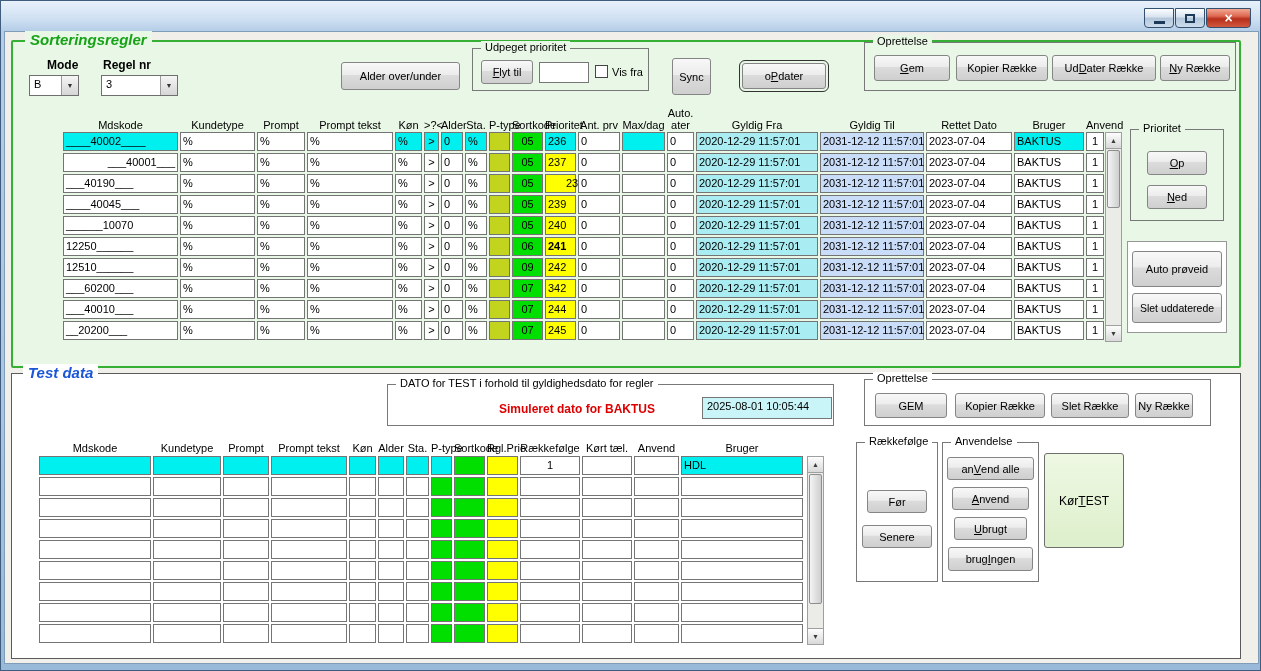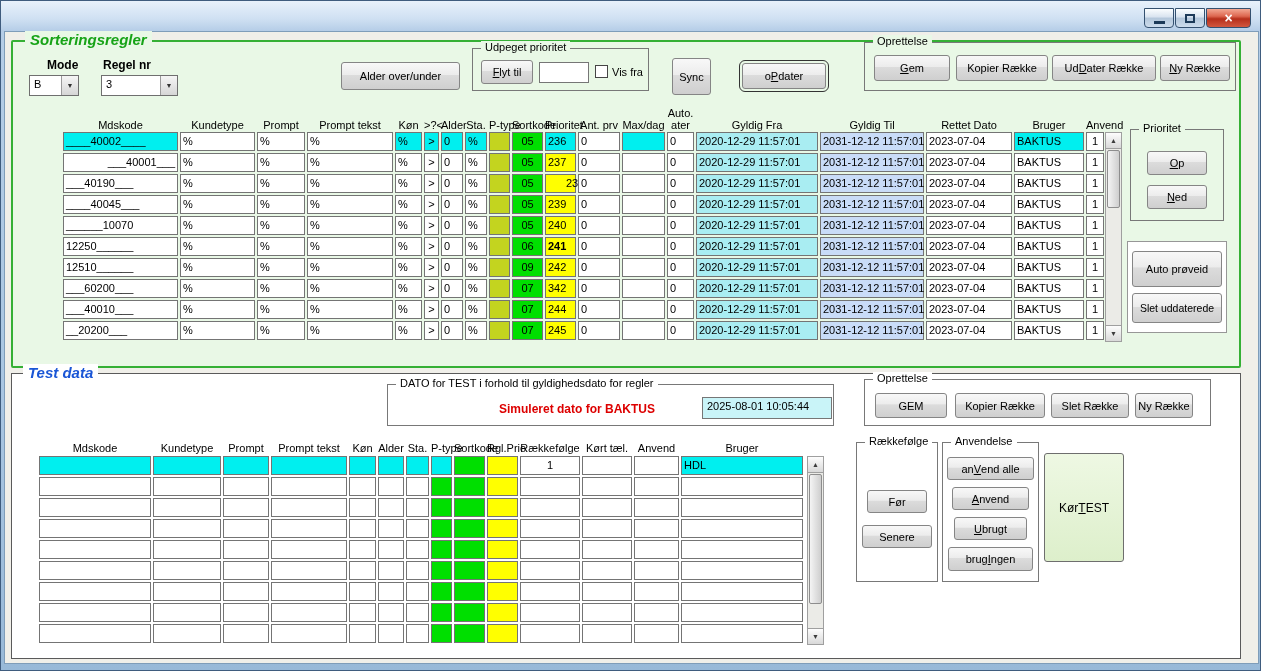--- a/index.html
+++ b/index.html
@@ -653,15 +653,15 @@
   <button class="btn" style="left:861px;top:524px;width:70px;height:23px">Senere</button>
 
   <div class="group" style="left:941px;top:441px;width:97px;height:140px">
     <span class="glabel on-white">Anvendelse</span>
   </div>
   <button class="btn" style="left:946px;top:456px;width:87px;height:23px">an<u>V</u>end alle</button>
   <button class="btn" style="left:951px;top:486px;width:77px;height:23px"><u>A</u>nvend</button>
   <button class="btn" style="left:953px;top:516px;width:73px;height:23px"><u>U</u>brugt</button>
   <button class="btn" style="left:947px;top:546px;width:85px;height:24px">brug <u>I</u>ngen</button>
 
-  <button class="btn" id="kor-test-btn" style="left:1043px;top:452px;width:80px;height:109px">Kør <u>T</u>EST</button>
+  <button class="btn" id="kor-test-btn" style="left:1043px;top:452px;width:80px;height:95px">Kør <u>T</u>EST</button>
 
 </div>
 
 </body></html>

